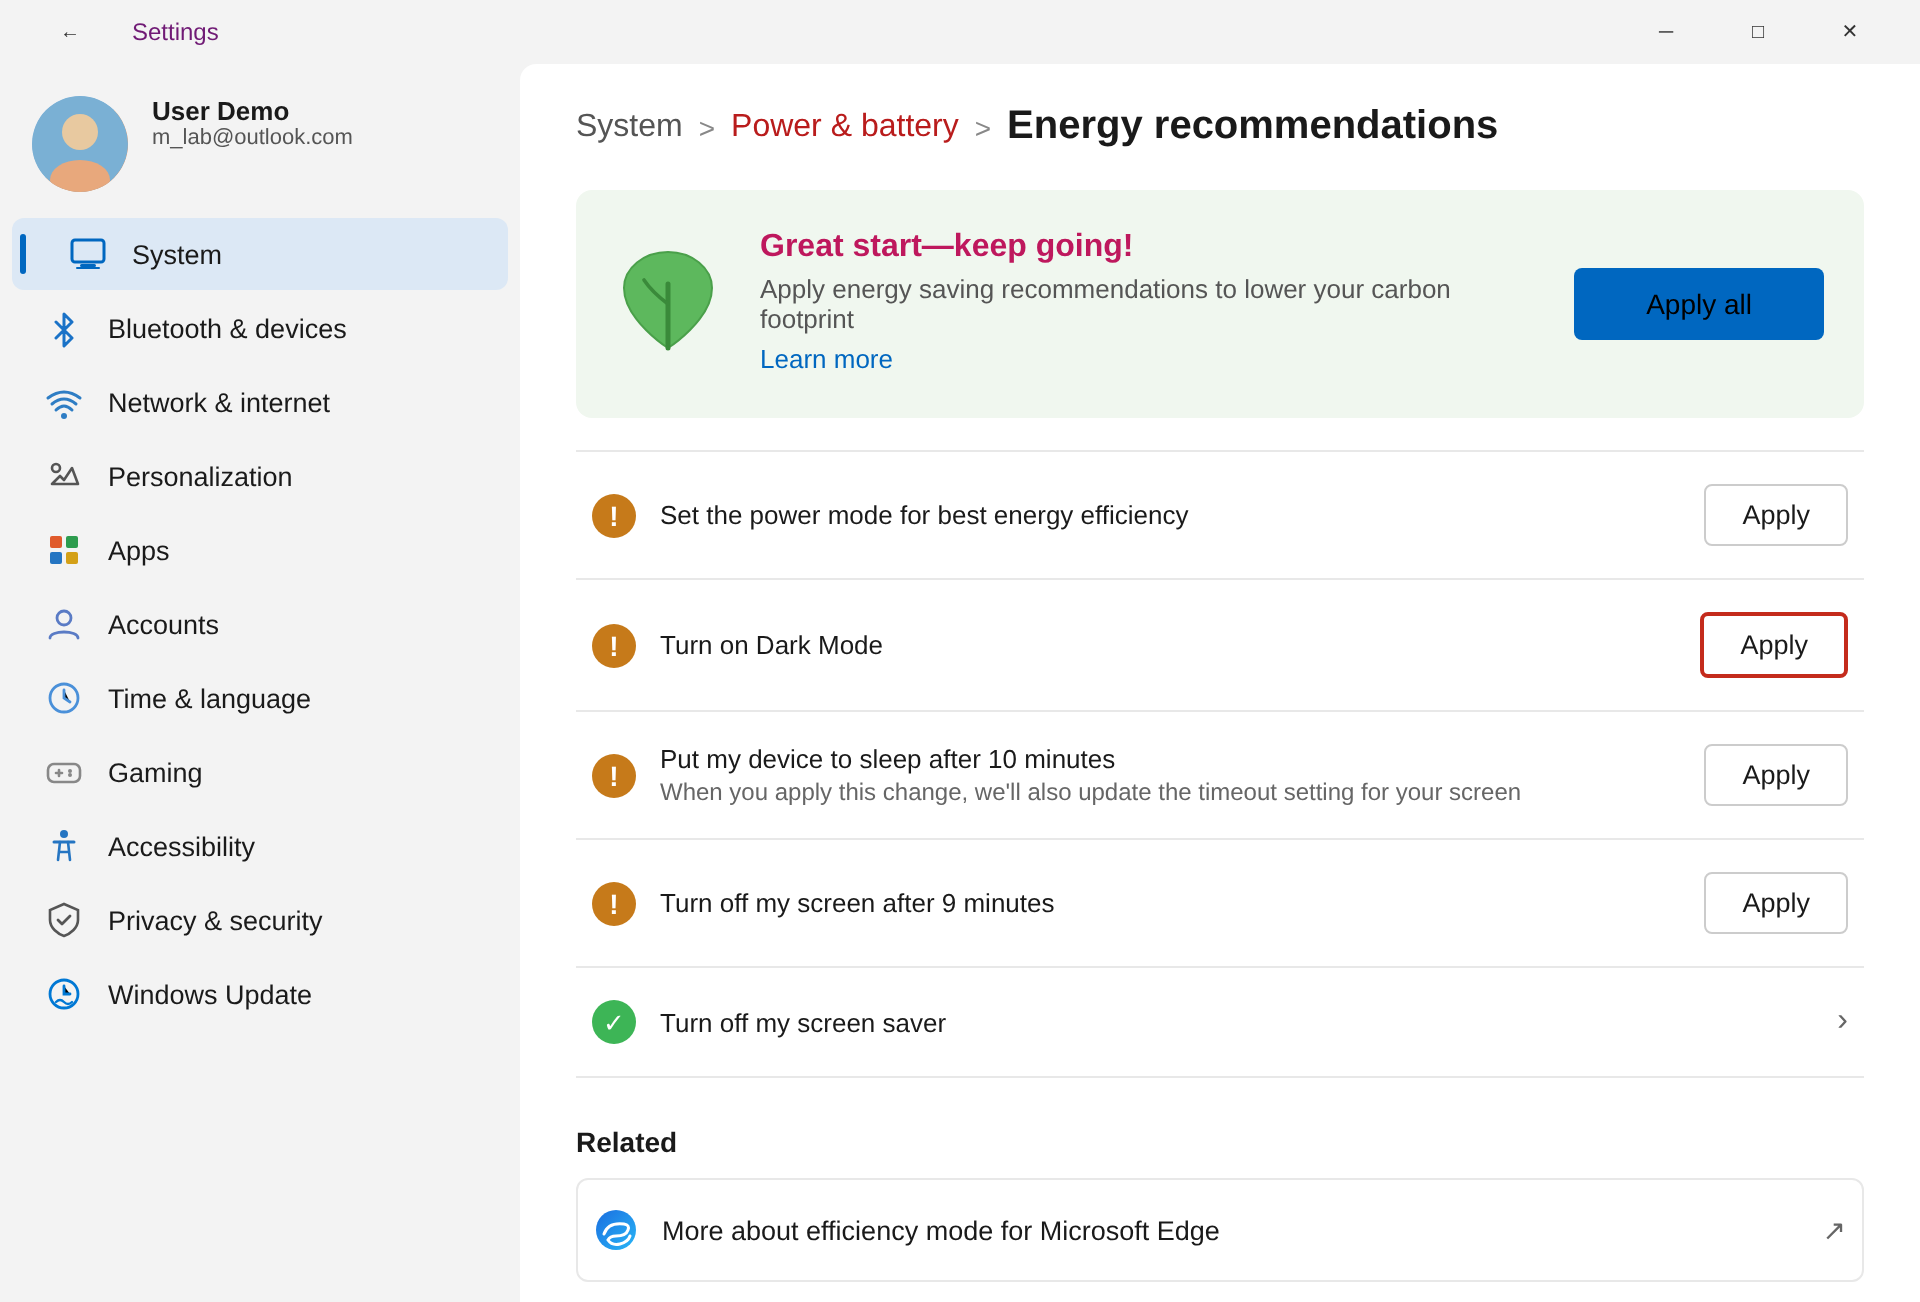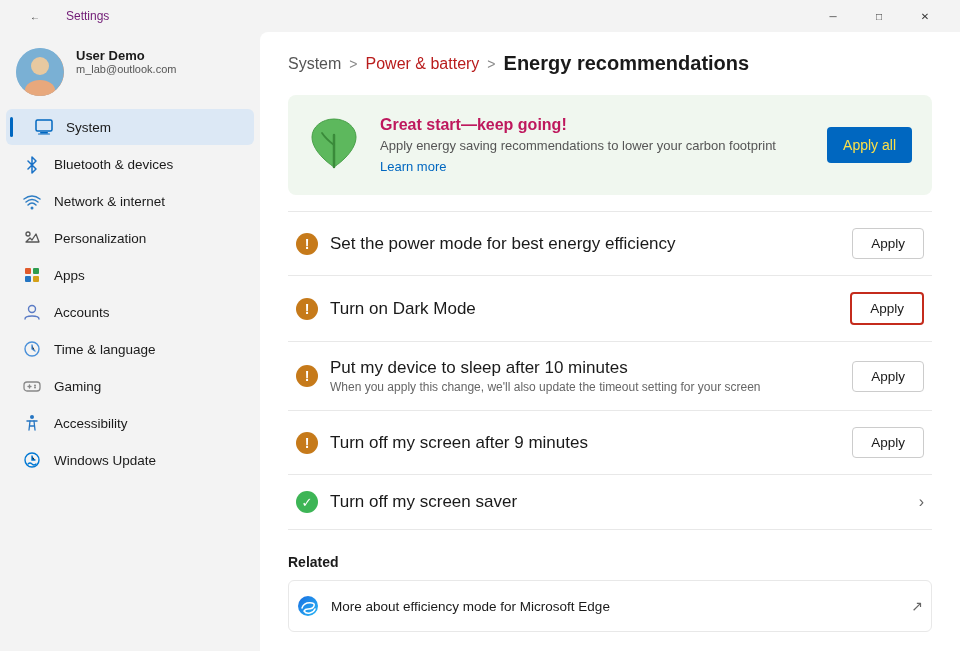--- a/index.html
+++ b/index.html
@@ -205,24 +205,24 @@
       margin-bottom: 4px;
     }
     .hero-link {
       font-size: 13px;
       color: #0067c0;
       cursor: pointer;
       text-decoration: none;
     }
     .apply-all-btn {
       background: #0067c0;
-      color: #fde047;
+      color: #000000;
       border: none;
       border-radius: 4px;
-      padding: 10px 16px;
+      padding: 10px 36px;
       font-size: 14px;
       font-weight: 500;
       cursor: pointer;
       white-space: nowrap;
     }
 
     
     .rec-list { display: flex; flex-direction: column; gap: 0; }
     .rec-row {
       display: flex;
@@ -238,21 +238,21 @@
       border-radius: 50%;
       display: flex;
       align-items: center;
       justify-content: center;
       font-size: 13px;
       flex-shrink: 0;
     }
     .status-warning { background: #c67a1a; color: #fff; font-weight: 700; font-size: 14px; }
     .status-ok { background: #3db556; color: #fff; font-size: 13px; }
     .rec-text { flex: 1; }
-    .rec-title { font-size: 17px; color: #1a1a1a; }
+    .rec-title { font-size: 13px; color: #1a1a1a; }
     .rec-subtitle { font-size: 12px; color: #666; margin-top: 2px; }
     .apply-btn {
       background: #fff;
       color: #1a1a1a;
       border: 1px solid #ccc;
       border-radius: 4px;
       padding: 7px 18px;
       font-size: 13.5px;
       cursor: pointer;
       white-space: nowrap;
@@ -433,20 +433,29 @@
         <span class="nav-icon">
           <svg width="20" height="20" viewBox="0 0 20 20">
             <circle cx="10" cy="4" r="2" fill="#2575c2"></circle>
             <line x1="5" y1="8" x2="15" y2="8" stroke="#2575c2" stroke-width="1.5" stroke-linecap="round"></line>
             <path d="M8 8 L7 17 M12 8 L13 17 M8 13 L12 13" stroke="#2575c2" stroke-width="1.3" stroke-linecap="round"></path>
           </svg>
         </span>
         <span>Accessibility</span>
       </div>
 
+      <div class="nav-item">
+        <span class="nav-icon">
+          <svg width="20" height="20" viewBox="0 0 20 20">
+            <path d="M10 2 L17 5 L17 10 C17 14 13 17 10 18 C7 17 3 14 3 10 L3 5 Z" stroke="#555" stroke-width="1.3" fill="none"></path>
+            <path d="M7 10 L9 12 L13 8" stroke="#555" stroke-width="1.4" stroke-linecap="round" stroke-linejoin="round" fill="none"></path>
+          </svg>
+        </span>
+        <span>Privacy &amp; security</span>
+      </div>
 
       <div class="nav-item">
         <span class="nav-icon">
           <svg width="20" height="20" viewBox="0 0 20 20">
             <circle cx="10" cy="10" r="7" stroke="#0078d4" stroke-width="1.4" fill="none"></circle>
             <path d="M10 6 L10 10 L13 10" stroke="#0078d4" stroke-width="1.4" stroke-linecap="round"></path>
             <path d="M6 14 Q8 12 10 14 Q12 16 14 14" stroke="#0078d4" stroke-width="1.2" fill="none" stroke-linecap="round"></path>
           </svg>
         </span>
         <span>Windows Update</span>

